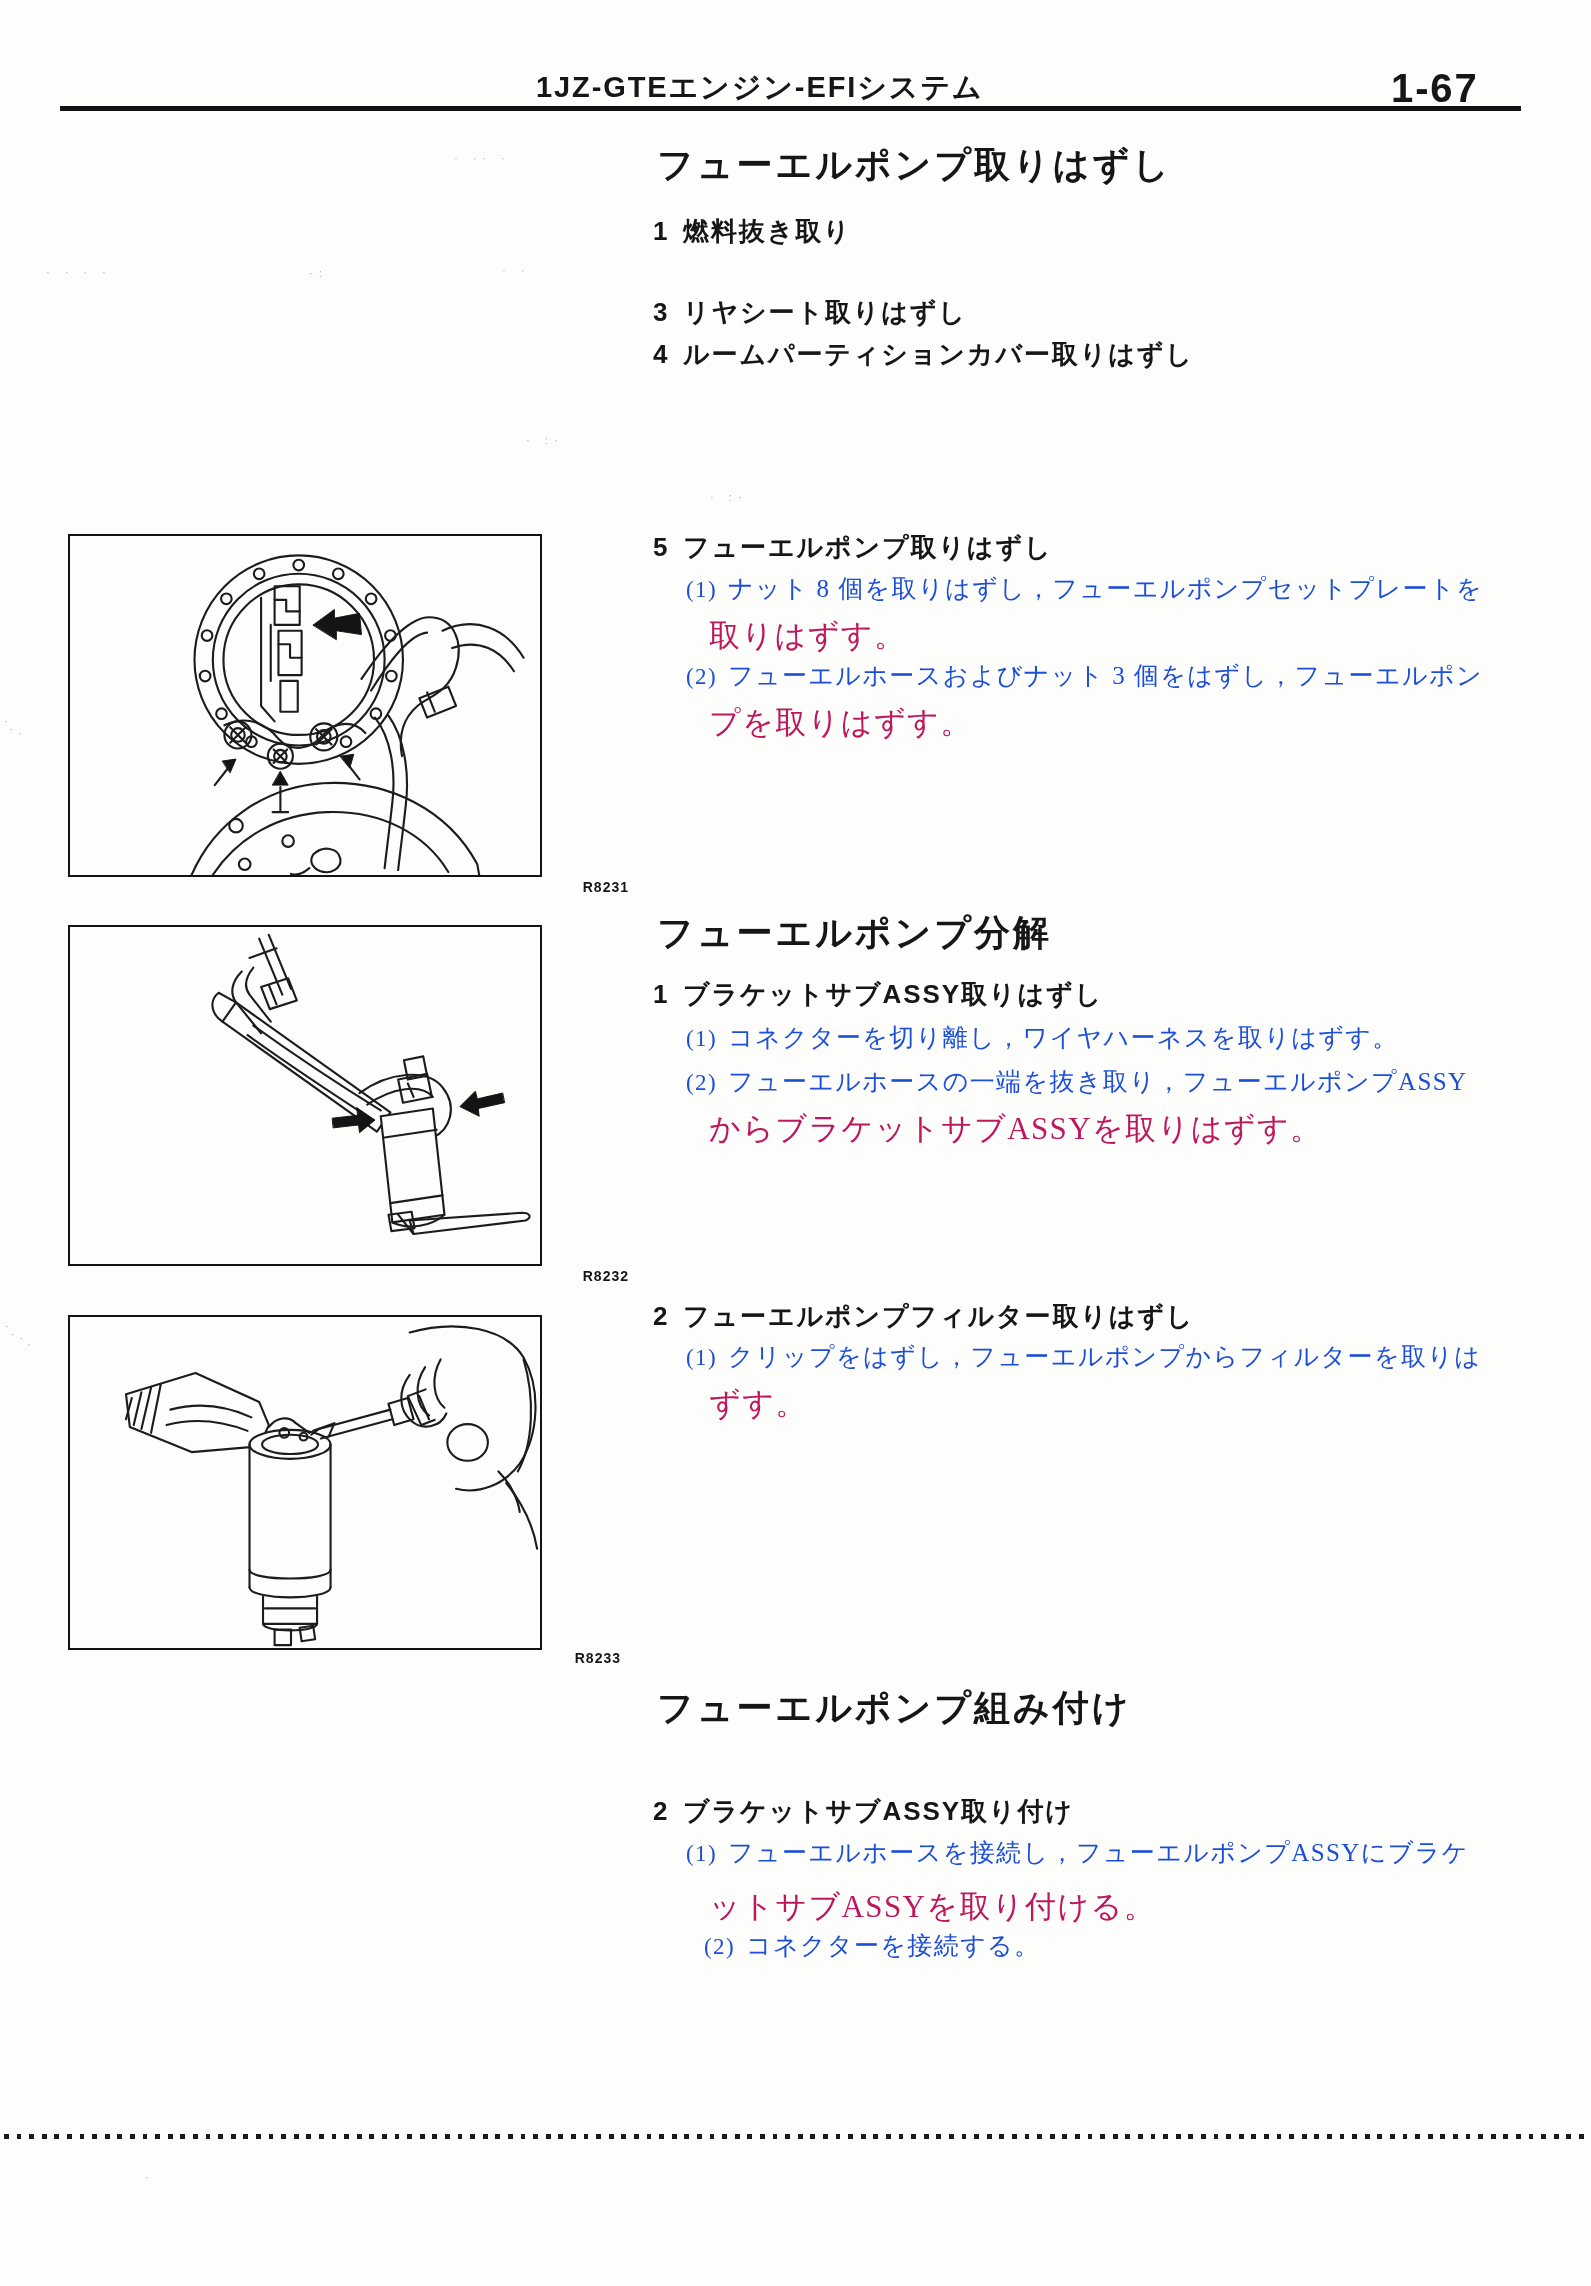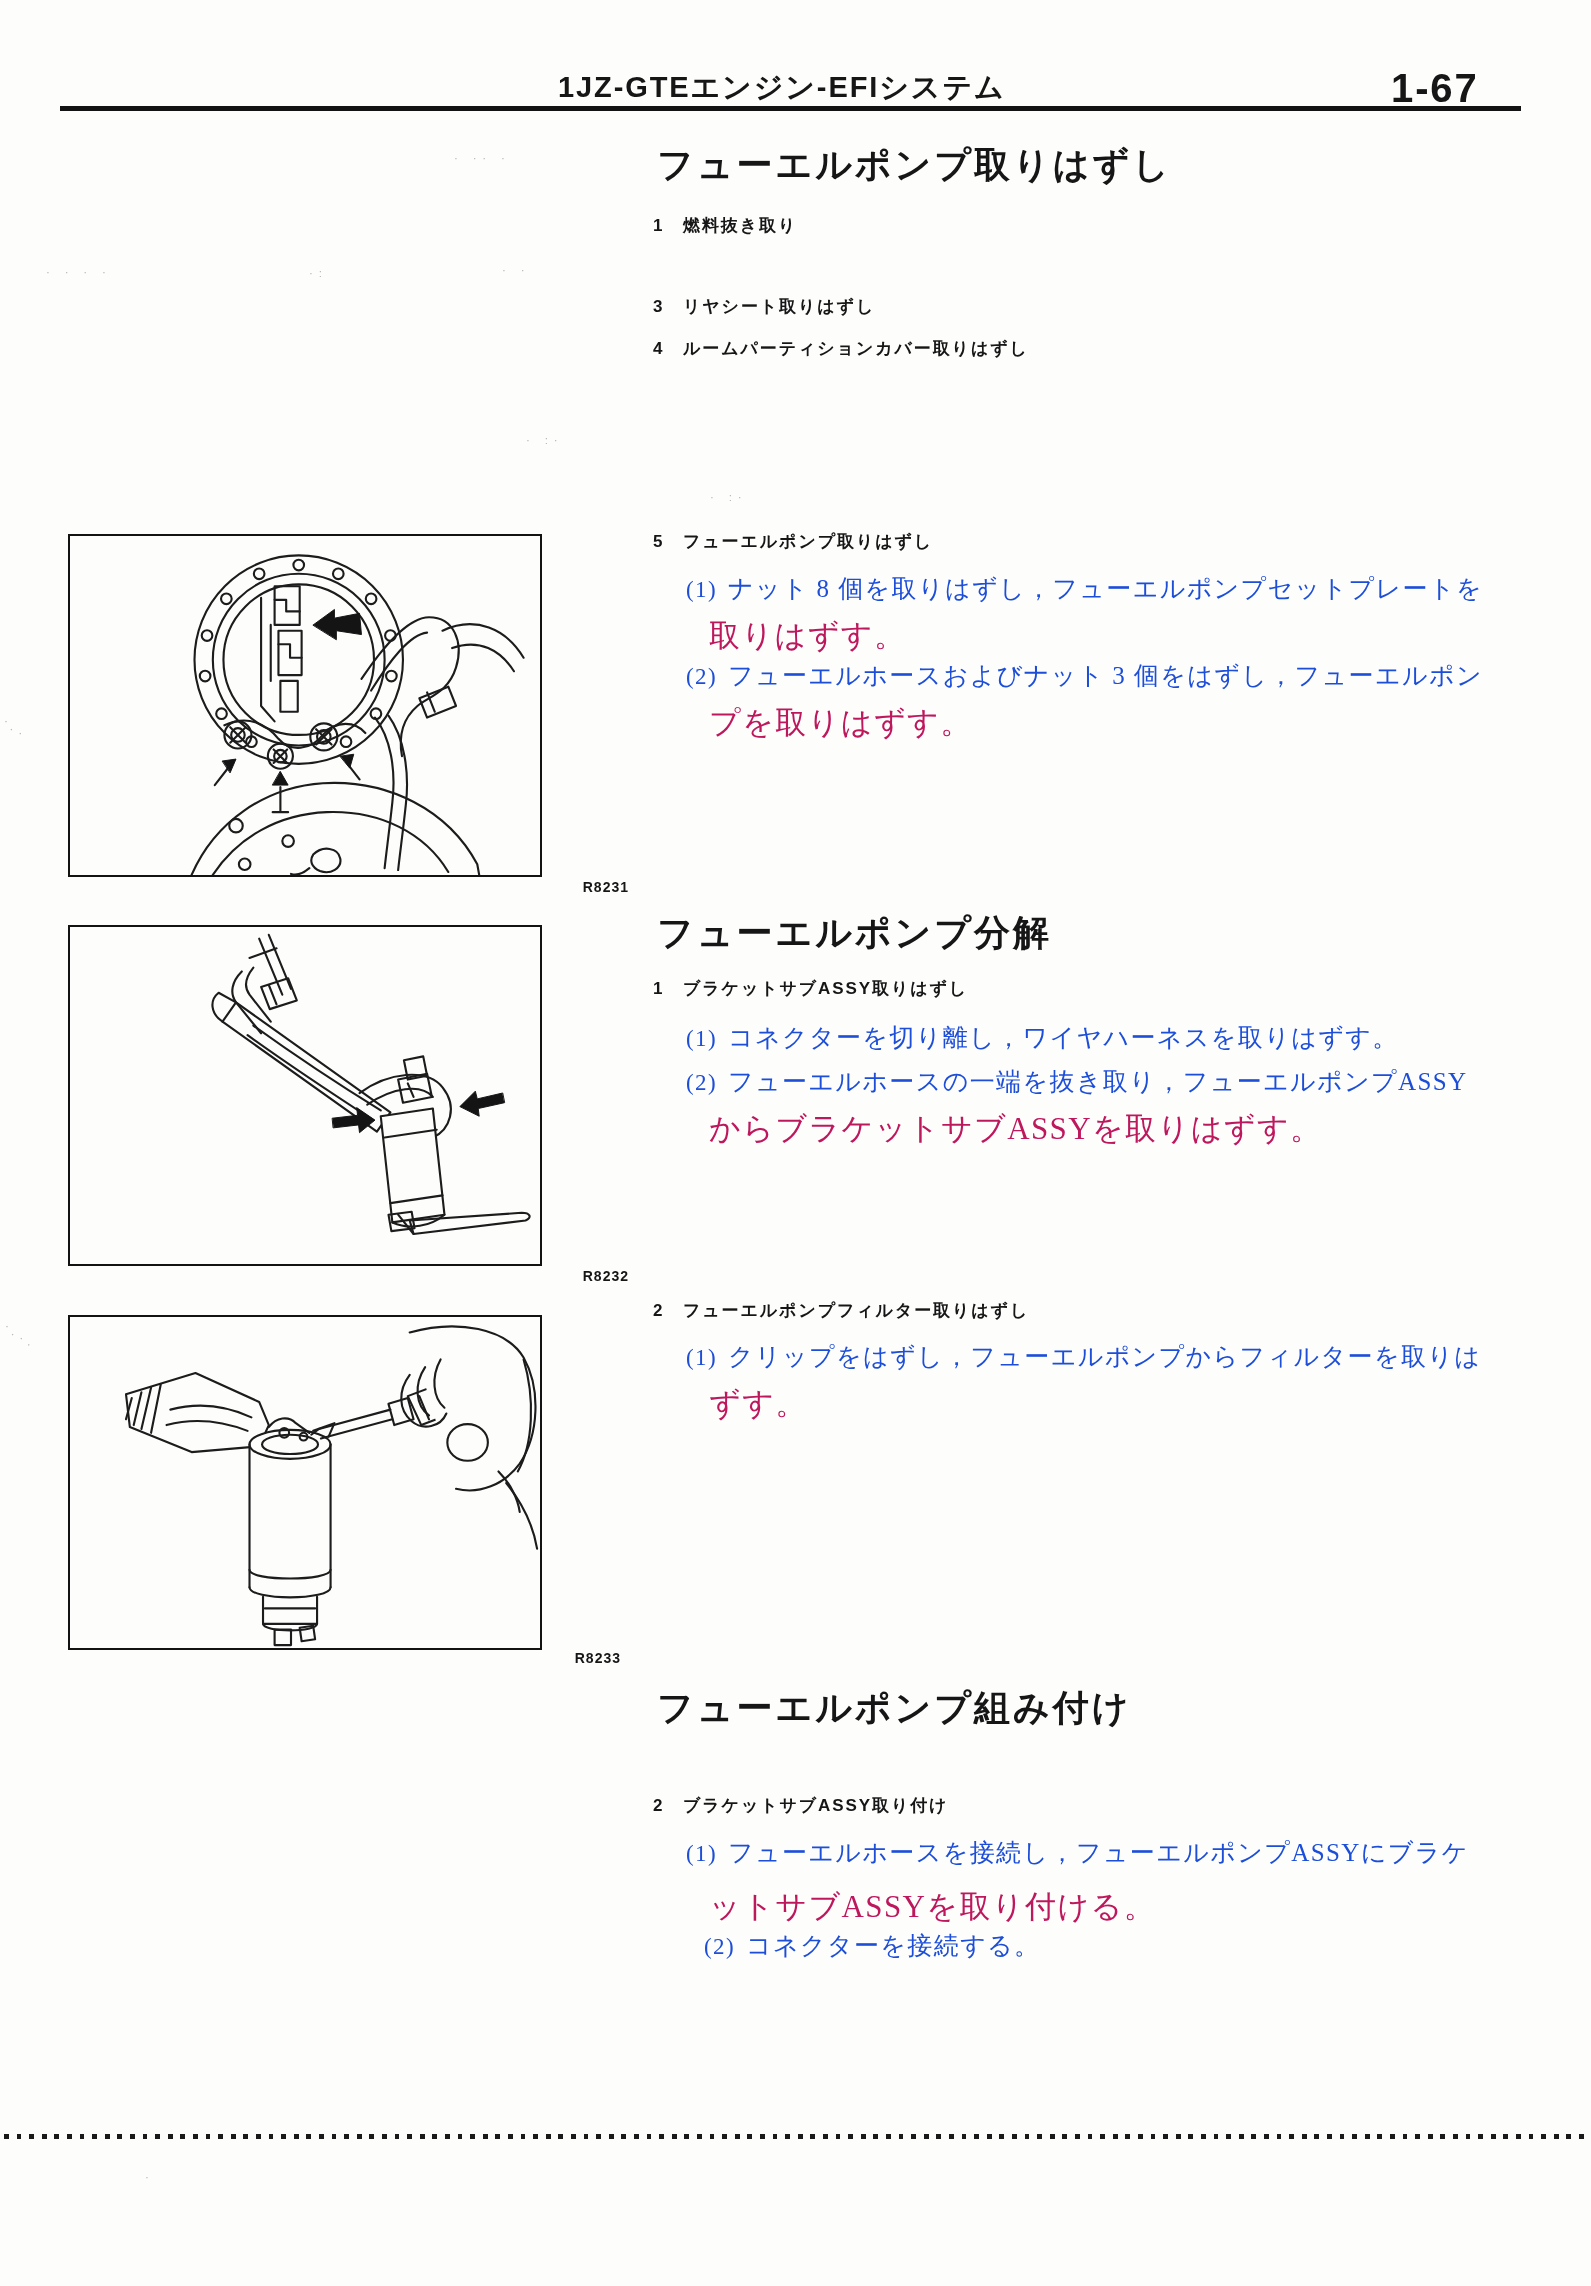--- a/index.html
+++ b/index.html
@@ -9,21 +9,21 @@
     font-family:"Liberation Sans","DejaVu Sans",sans-serif;
   }
   .abs{position:absolute;}
   
   .hdr-title{font-size:29px;font-weight:bold;letter-spacing:1.9px;}
   .hdr-page{font-size:40px;font-weight:bold;letter-spacing:1.9px;}
   .hdr-rule{background:#131313;height:4.8px;}
   
   .sec-heading{font-size:36px;font-weight:bold;letter-spacing:2.9px;white-space:nowrap;}
   
-  .step{font-size:17px;font-weight:bold;letter-spacing:1.9px;white-space:nowrap;}
+  .step{font-size:26px;font-weight:bold;letter-spacing:1.9px;white-space:nowrap;}
   .step .n{display:inline-block;width:30px;font-weight:bold;}
   
   .sub{font-size:25px;letter-spacing:1.4px;white-space:nowrap;
        font-family:"Liberation Serif","DejaVu Serif",serif;color:#1d4ed8;}
   .sub .m{display:inline-block;width:42px;font-size:23px;}
   .cont{font-size:31px;letter-spacing:1.4px;white-space:nowrap;
         font-family:"Liberation Serif","DejaVu Serif",serif;color:#be185d;}
   
   .fig{border:2.9px solid #131313;background:#fdfdfc;}
   .fig svg{display:block;width:100%;height:100%;}
@@ -36,21 +36,21 @@
     fill:none;stroke:#1c1c1c;stroke-width:2.2;stroke-linecap:round;stroke-linejoin:round;
   }
   svg .solid{fill:#141414;stroke:#141414;stroke-width:1;}
   svg .wht{fill:#fdfdfc;}
 </style>
 </head>
 <body>
 
 <div class="page">
 
-  <div class="abs hdr-title" style="left:558px;top:68px;">1JZ-GTEエンジン-EFIシステム</div>
+  <div class="abs hdr-title" style="left:536px;top:68px;">1JZ-GTEエンジン-EFIシステム</div>
   <div class="abs hdr-page" style="left:1391px;top:66px;">1-67</div>
   <div class="abs hdr-rule" style="left:60px;top:106px;width:1461px;"></div>
 
   <div class="abs sec-heading" style="left:657px;top:141px;">フューエルポンプ取りはずし</div>
 
   <div class="abs step" style="left:653px;top:214px;">
     <span class="n">1</span><span>燃料抜き取り</span>
   </div>
   <div class="abs step" style="left:653px;top:295px;">
     <span class="n">3</span><span>リヤシート取りはずし</span>

